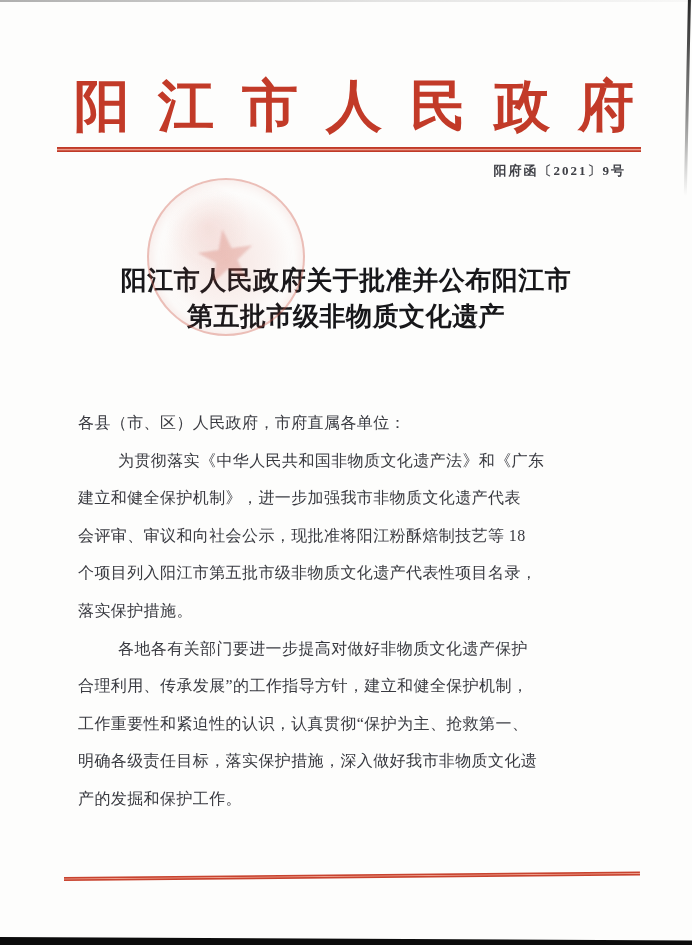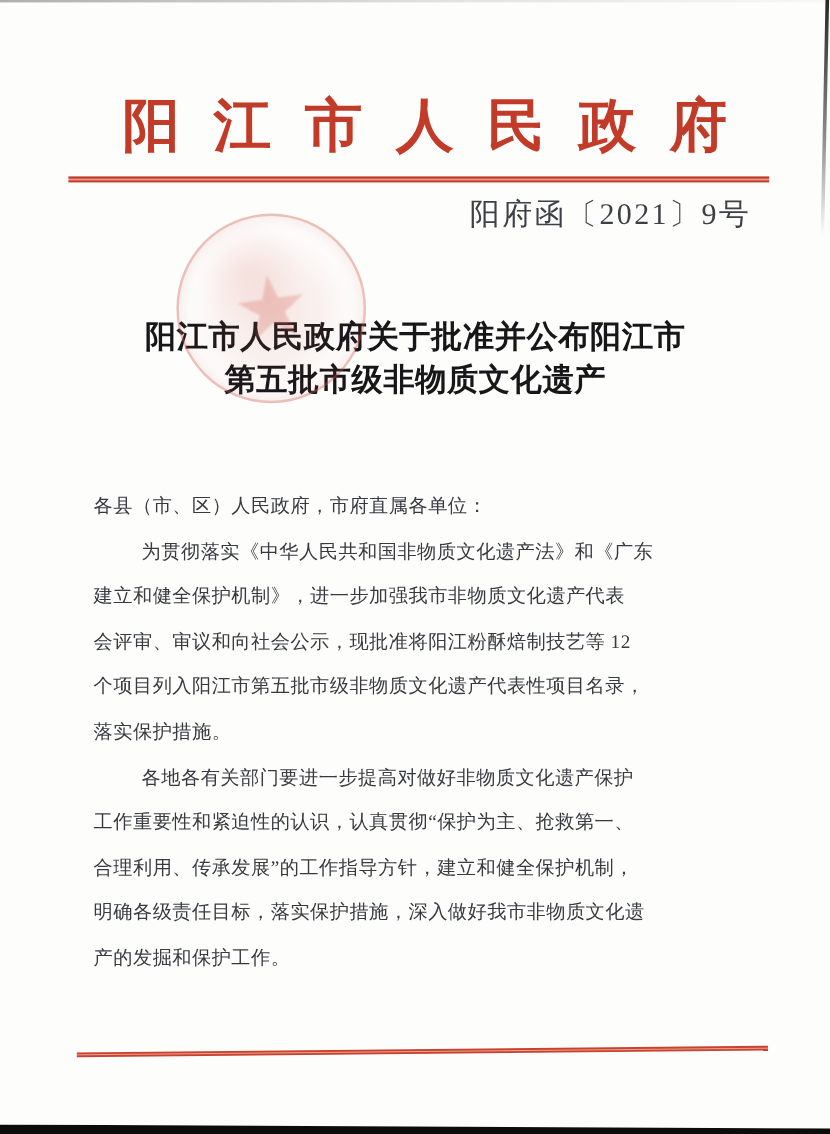--- a/index.html
+++ b/index.html
@@ -15,30 +15,30 @@
     background:linear-gradient(to right,rgba(110,110,110,.55),rgba(150,150,150,.25) 55%,rgba(160,160,160,.06));}
   .edge-bottom{position:absolute;bottom:0;left:0;width:100%;height:10px;background:#0c0c0c;
     clip-path:polygon(0 20%,100% 55%,100% 100%,0 100%);}
   .edge-right-top{position:absolute;top:-4px;right:2px;width:2.5px;height:200px;
     background:linear-gradient(to bottom,#232323,rgba(50,50,50,.55) 60%,rgba(80,80,80,0));
     transform:rotate(1.2deg);transform-origin:top center;border-radius:2px;}
 
   
   .header-title{
     position:absolute;top:76px;left:0;width:100%;text-align:center;
-    color:#c23a28;font-weight:bold;font-size:48px;line-height:60px;
+    color:#c23a28;font-weight:bold;font-size:56px;line-height:60px;
     letter-spacing:28px;padding-left:44px;box-sizing:border-box;white-space:nowrap;
   }
   .red-rule{
     position:absolute;left:57px;top:147px;width:584px;height:4.5px;
     background:linear-gradient(to bottom,#c03a28 0%,#c03a28 28%,#eb9c8a 46%,#eb9c8a 58%,#c03a28 76%,#c03a28 100%);
   }
   .doc-number{
     position:absolute;top:162px;right:66px;
-    font-size:25px;color:#3f4046;letter-spacing:2px;white-space:nowrap;
+    font-size:13px;color:#3f4046;letter-spacing:2px;white-space:nowrap;font-weight:bold;
   }
 
   
   .seal{
     position:absolute;left:147px;top:178px;width:154px;height:154px;border-radius:50%;
     border:2.5px solid rgba(206,88,72,.38);
     background:
       radial-gradient(circle at 50% 52%,rgba(206,88,72,.14) 0%,rgba(206,88,72,.07) 38%,rgba(206,88,72,0) 62%),
       radial-gradient(circle at 38% 30%,rgba(206,88,72,.10) 0%,rgba(206,88,72,0) 30%);
     box-shadow:inset 0 0 14px rgba(206,88,72,.16);
@@ -93,26 +93,26 @@
 
   <div class="doc-title">
     <div>阳江市人民政府关于批准并公布阳江市</div>
     <div>第五批市级非物质文化遗产</div>
   </div>
 
   <div class="body-text">
     <div class="line">各县（市、区）人民政府，市府直属各单位：</div>
     <div class="line indent">为贯彻落实《中华人民共和国非物质文化遗产法》和《广东</div>
     <div class="line">建立和健全保护机制》，进一步加强我市非物质文化遗产代表</div>
-    <div class="line">会评审、审议和向社会公示，现批准将阳江粉酥焙制技艺等 12</div>
+    <div class="line">会评审、审议和向社会公示，现批准将阳江粉酥焙制技艺等 18</div>
     <div class="line">个项目列入阳江市第五批市级非物质文化遗产代表性项目名录，</div>
     <div class="line">落实保护措施。</div>
     <div class="line indent">各地各有关部门要进一步提高对做好非物质文化遗产保护</div>
+    <div class="line">合理利用、传承发展”的工作指导方针，建立和健全保护机制，</div>
     <div class="line">工作重要性和紧迫性的认识，认真贯彻“保护为主、抢救第一、</div>
-    <div class="line">合理利用、传承发展”的工作指导方针，建立和健全保护机制，</div>
     <div class="line">明确各级责任目标，落实保护措施，深入做好我市非物质文化遗</div>
     <div class="line">产的发掘和保护工作。</div>
   </div>
 
   <div class="bottom-rule"></div>
 
   <div class="edge-bottom"></div>
 </div>
 
 </body></html>

